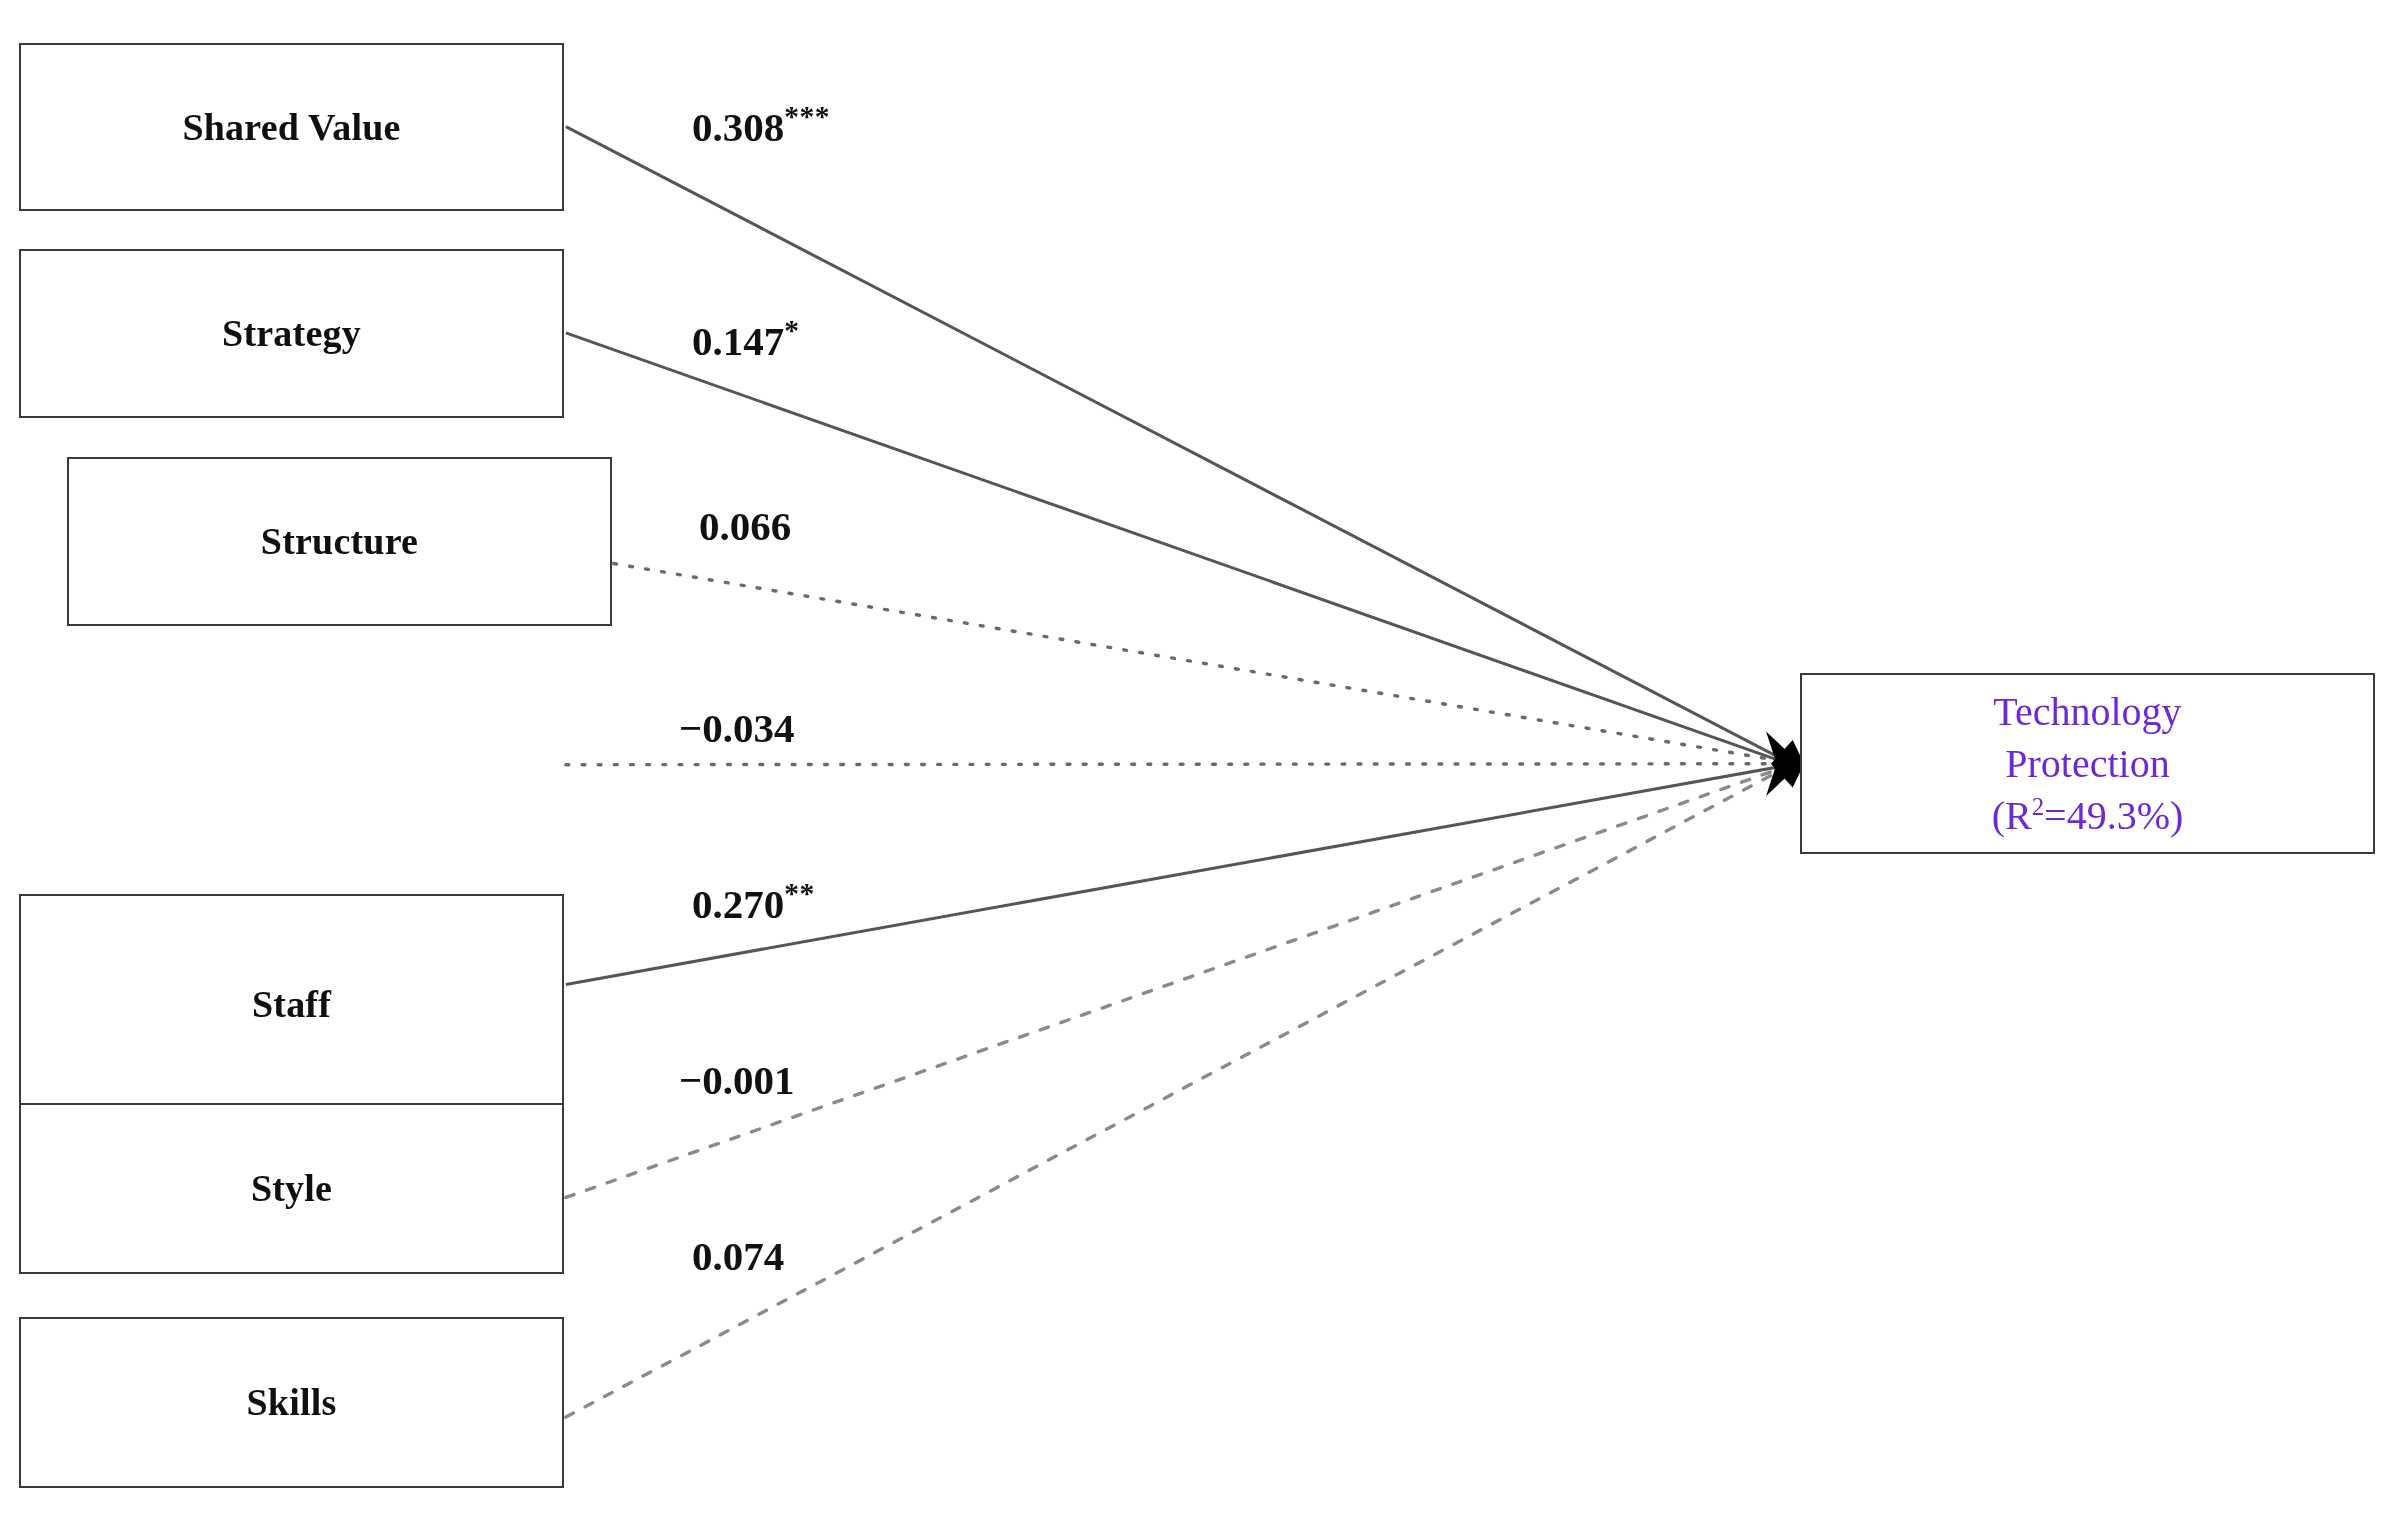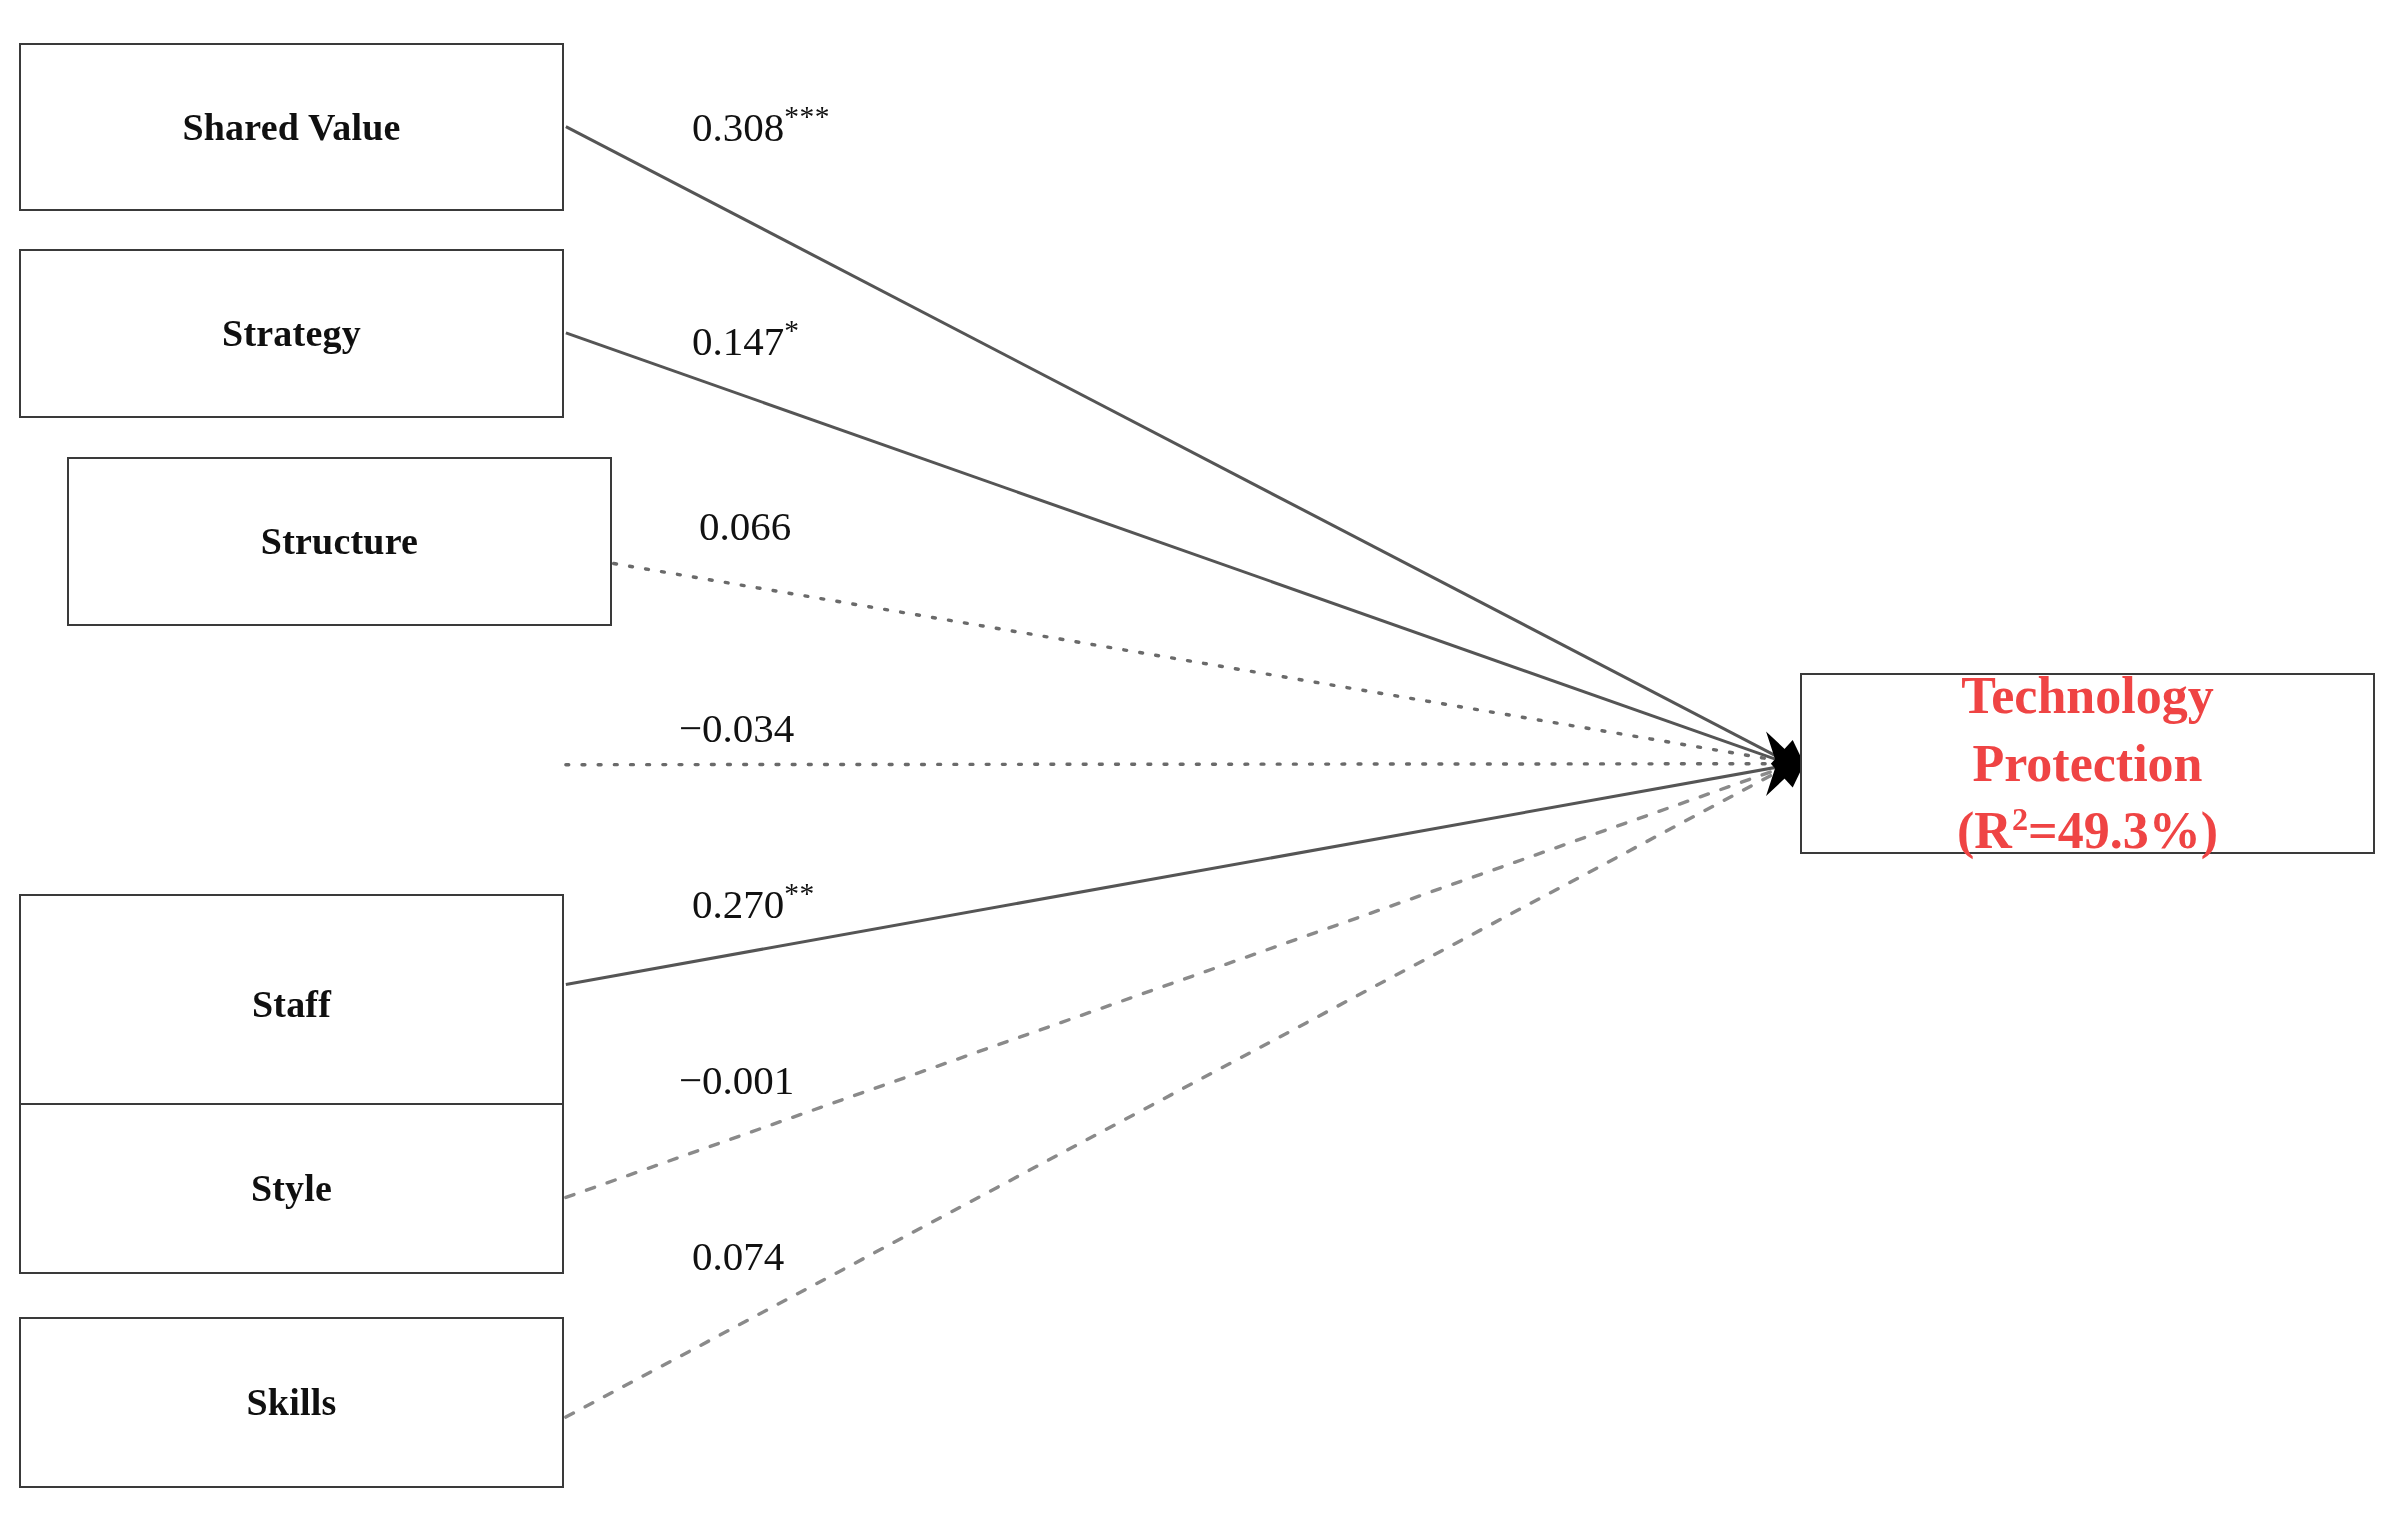--- a/index.html
+++ b/index.html
@@ -36,36 +36,36 @@
     text-align: center;
   }
   .node-label {
     font-weight: bold;
     font-size: 38px;
     color: #101010;
     line-height: 1.22;
     letter-spacing: 0.2px;
   }
   .target-label {
-    font-weight: bold;
-    font-size: 52px;
-    color: #ef4444;
+    font-weight: normal;
+    font-size: 40px;
+    color: #6d28d9;
     line-height: 1.30;
   }
   .target-label sup {
     font-size: 0.62em;
     vertical-align: super;
     line-height: 0;
   }
   .edge-label {
     position: absolute;
     font-size: 41px;
     color: #111111;
     white-space: nowrap;
-    font-weight: normal;
+    font-weight: bold;
   }
   .edge-label .stars {
     font-size: 0.72em;
     vertical-align: super;
     line-height: 0;
     letter-spacing: 0.5px;
   }
 </style>
 </head>
 <body>

